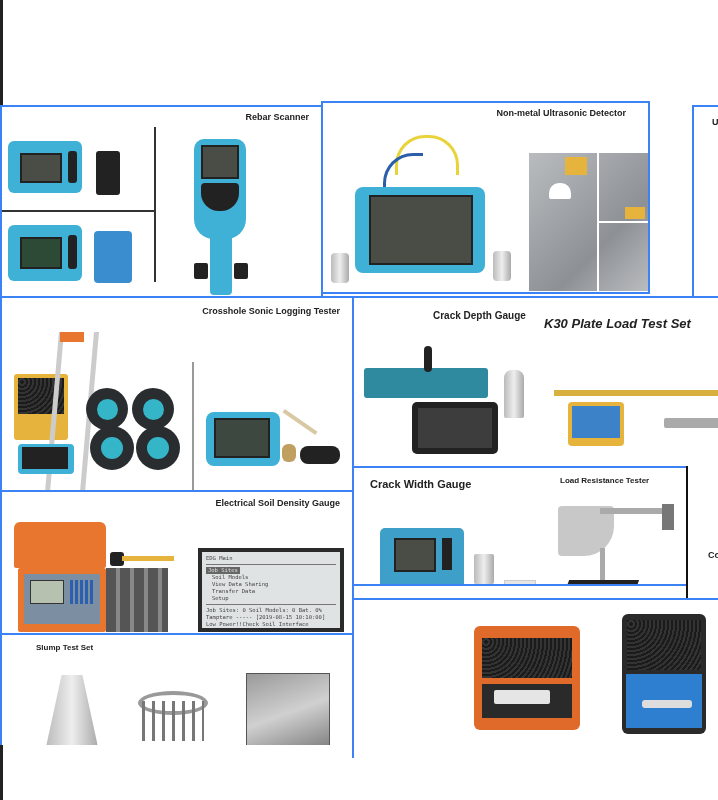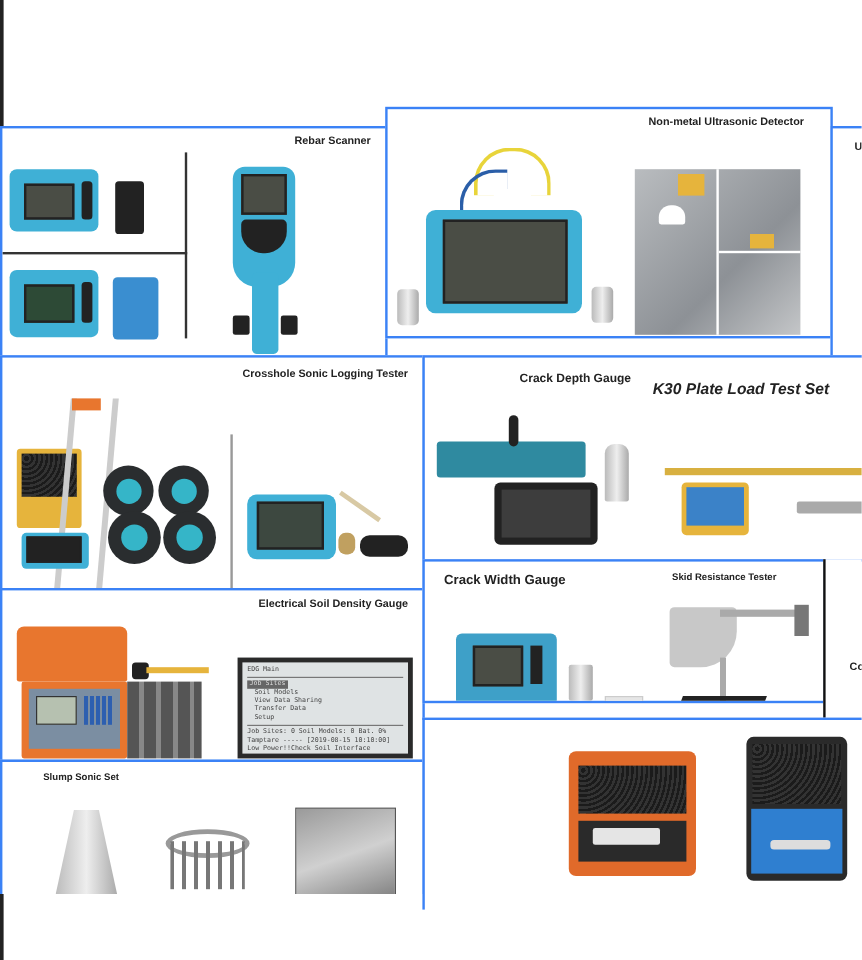--- a/index.html
+++ b/index.html
@@ -53,21 +53,21 @@
 
   <div class="dev blue" style="left:192px;top:32px;width:52px;height:100px;border-radius:10px 10px 20px 20px;">
     <div class="screen" style="left:7px;top:6px;width:38px;height:34px;"></div>
     <div class="dev dark" style="left:7px;top:44px;width:38px;height:28px;border-radius:4px 4px 18px 18px;"></div>
   </div>
   <div class="dev blue" style="left:208px;top:120px;width:22px;height:68px;border-radius:4px;"></div>
   <div class="dev dark" style="left:192px;top:156px;width:14px;height:16px;border-radius:2px;"></div>
   <div class="dev dark" style="left:232px;top:156px;width:14px;height:16px;border-radius:2px;"></div>
 </div>
 
-<div class="panel" style="left:321px;top:89px;width:373px;height:193px;">
+<div class="panel" style="left:321px;top:101px;width:329px;height:193px;">
   <div class="title t-sm" style="right:22px;top:5px;">Non-metal Ultrasonic Detector</div>
   <div class="dev" style="left:72px;top:32px;width:64px;height:40px;border:3px solid #e8d43a;border-bottom:none;border-radius:30px 30px 0 0;"></div>
   <div class="dev" style="left:60px;top:50px;width:40px;height:40px;border:3px solid #2a5ea8;border-right:none;border-bottom:none;border-radius:30px 0 0 0;"></div>
   <div class="dev blue" style="left:32px;top:84px;width:130px;height:86px;border-radius:8px;">
     <div class="screen" style="left:14px;top:8px;width:104px;height:70px;"></div>
   </div>
   <div class="dev steel" style="left:8px;top:150px;width:18px;height:30px;border-radius:4px;"></div>
   <div class="dev steel" style="left:170px;top:148px;width:18px;height:30px;border-radius:4px;"></div>
   <div class="dev photo" style="left:206px;top:50px;width:138px;height:138px;">
     <div class="dev" style="left:68px;top:0;width:2px;height:138px;background:#fff;"></div>
@@ -143,40 +143,40 @@
     <div style="padding-left:6px;">Setup</div>
     <div class="sep"></div>
     <div>Job Sites:  0 Soil Models:  0 Bat.  0%</div>
     <div>Tamptare  -----  [2019-08-15 10:10:00]</div>
     <div>Low Power!!Check Soil Interface</div>
   </div>
 </div>
 
 <div class="panel" style="left:352px;top:466px;width:336px;height:120px;">
   <div class="title t-md" style="left:16px;top:10px;">Crack Width Gauge</div>
-  <div class="title t-sm" style="left:206px;top:8px;font-size:8px;">Skid Resistance Tester</div>
+  <div class="title t-sm" style="left:206px;top:8px;font-size:8px;">Load Resistance Tester</div>
   <div class="dev blue" style="left:26px;top:60px;width:84px;height:60px;background:#3ea0c8;border-radius:5px;">
     <div class="screen" style="left:14px;top:10px;width:42px;height:34px;"></div>
     <div class="dev dark" style="left:62px;top:10px;width:10px;height:32px;"></div>
   </div>
   <div class="dev steel" style="left:120px;top:86px;width:20px;height:30px;border-radius:2px;"></div>
   <div class="dev" style="left:150px;top:112px;width:32px;height:6px;background:#e6e6e6;border:1px solid #ccc;"></div>
   <div class="dev" style="left:204px;top:38px;width:56px;height:50px;background:#c8c8c8;border-radius:4px 4px 30px 4px;"></div>
   <div class="dev gray" style="left:246px;top:40px;width:72px;height:6px;"></div>
   <div class="dev gray" style="left:308px;top:36px;width:12px;height:26px;background:#777;"></div>
   <div class="dev gray" style="left:246px;top:80px;width:5px;height:36px;"></div>
   <div class="dev dark" style="left:214px;top:112px;width:70px;height:6px;transform:skewX(-20deg);"></div>
 </div>
 
 <div class="panel" style="left:686px;top:466px;width:40px;height:134px;border-left:2px solid #111;border-top:none;border-bottom:none;border-right:none;">
   <div class="title t-sm" style="left:20px;top:84px;">Co</div>
 </div>
 
 <div class="panel" style="left:0;top:633px;width:354px;height:112px;border-bottom:none;">
-  <div class="title t-sm" style="left:34px;top:8px;font-size:8px;">Slump Sonic Set</div>
+  <div class="title t-sm" style="left:34px;top:8px;font-size:8px;">Slump Test Set</div>
   <div class="dev steel" style="left:44px;top:40px;width:52px;height:72px;clip-path:polygon(30% 0,70% 0,100% 100%,0 100%);"></div>
   <div class="dev" style="left:136px;top:56px;width:70px;height:24px;border:4px solid #999;border-radius:50%;"></div>
   <div class="dev" style="left:140px;top:66px;width:62px;height:40px;background:repeating-linear-gradient(90deg,#777 0 3px,transparent 3px 10px);"></div>
   <div class="dev" style="left:244px;top:38px;width:84px;height:80px;background:linear-gradient(160deg,#9a9a9a,#d0d0d0 50%,#7a7a7a);border:1px solid #555;"></div>
 </div>
 
 <div class="panel" style="left:352px;top:598px;width:380px;height:160px;border-right:none;border-bottom:none;">
   <div class="dev" style="left:120px;top:26px;width:106px;height:104px;background:#e06a2a;border-radius:6px;">
     <div class="dev foam" style="left:8px;top:12px;width:90px;height:40px;"></div>
     <div class="dev" style="left:8px;top:58px;width:90px;height:34px;background:#2a2a2a;">

